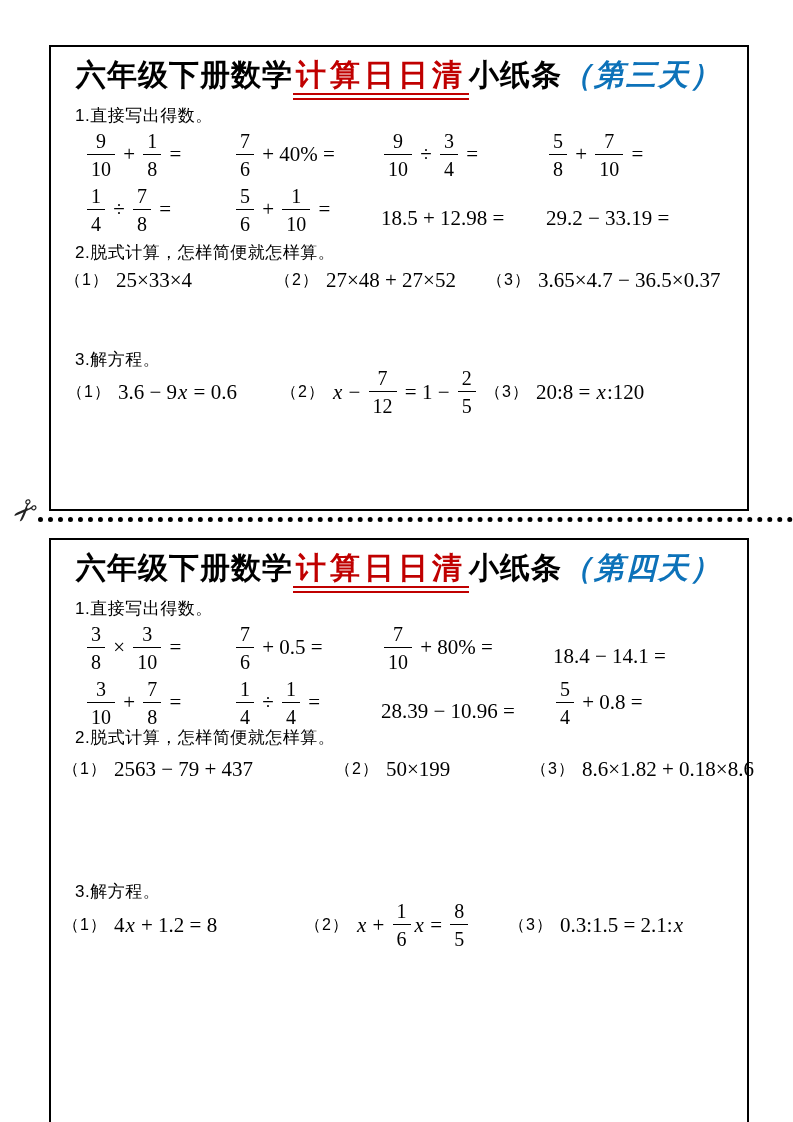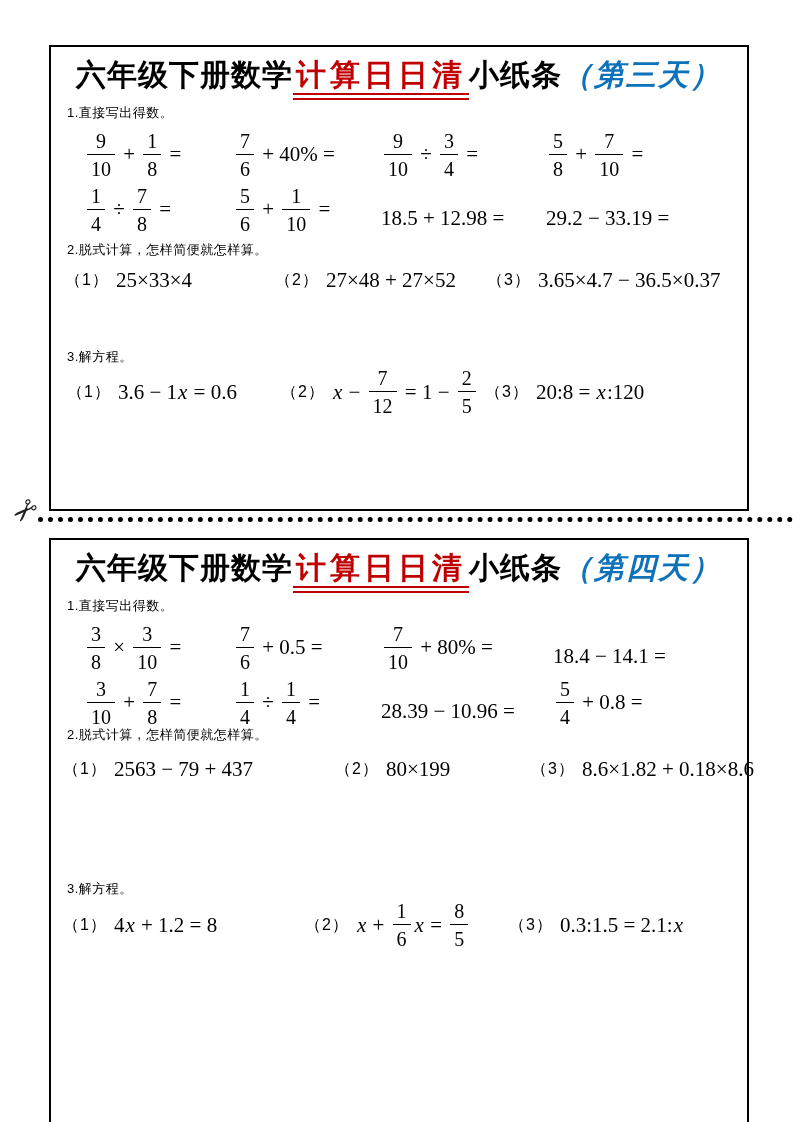--- a/index.html
+++ b/index.html
@@ -10,21 +10,21 @@
   .sheet{position:absolute;left:49px;width:700px;border:2px solid #000;background:#fff}
   #sheet0{top:45px;height:466px}
   #sheet1{top:538px;height:670px}
 
   .title{position:absolute;top:8px;left:0;width:100%;text-align:center;
          font-weight:bold;font-size:30px;letter-spacing:1px;white-space:nowrap}
   .title .red{color:#c00000;letter-spacing:4px;border-bottom:7px double #c00000;padding:0 3px 2px}
   .title .day{color:#0d72b9;font-family:Liberation Sans, sans-serif;
               font-style:italic;letter-spacing:2px;font-weight:600}
 
-  .heading{position:absolute;left:16px;font-size:13px;letter-spacing:.5px}
+  .heading{position:absolute;left:24px;font-size:17px;letter-spacing:.5px}
   #t0h1,#t1h1{top:57px}
   #t0h2{top:194px}
   #t0h3{top:301px}
   #t1h2{top:186px}
   #t1h3{top:340px}
 
   .oral{position:absolute;left:0;top:80px;width:100%}
   .orow{position:relative;height:55px;width:100%}
   .cell{position:absolute;top:0;height:55px;display:flex;align-items:center}
   .cell.textonly{align-items:flex-end;padding-bottom:6px}
@@ -115,21 +115,21 @@
       </div>
       <div class="nitem">
         <span class="nlabel">（3）</span>
         <span class="expr"><span class="tx">3.65×4.7 − 36.5×0.37</span></span>
       </div>
     </div>
   <div class="heading" id="t0h3">3.解方程。</div>
   <div class="nrow" id="t0s3">
       <div class="nitem">
         <span class="nlabel">（1）</span>
-        <span class="expr"><span class="tx">3.6 − 1</span><span class="var">x</span><span class="tx"> = 0.6</span></span>
+        <span class="expr"><span class="tx">3.6 − 9</span><span class="var">x</span><span class="tx"> = 0.6</span></span>
       </div>
       <div class="nitem">
         <span class="nlabel">（2）</span>
         <span class="expr"><span class="var">x</span><span class="tx"> − </span><span class="frac"><span class="n">7</span><span class="d">12</span></span><span class="tx"> = 1 − </span><span class="frac"><span class="n">2</span><span class="d">5</span></span></span>
       </div>
       <div class="nitem">
         <span class="nlabel">（3）</span>
         <span class="expr"><span class="tx">20:8 = </span><span class="var">x</span><span class="tx">:120</span></span>
       </div>
     </div>
@@ -172,21 +172,21 @@
       </div>
     </div>
   <div class="heading" id="t1h2">2.脱式计算，怎样简便就怎样算。</div>
   <div class="nrow" id="t1s2">
       <div class="nitem">
         <span class="nlabel">（1）</span>
         <span class="expr"><span class="tx">2563 − 79 + 437</span></span>
       </div>
       <div class="nitem">
         <span class="nlabel">（2）</span>
-        <span class="expr"><span class="tx">80×199</span></span>
+        <span class="expr"><span class="tx">50×199</span></span>
       </div>
       <div class="nitem">
         <span class="nlabel">（3）</span>
         <span class="expr"><span class="tx">8.6×1.82 + 0.18×8.6</span></span>
       </div>
     </div>
   <div class="heading" id="t1h3">3.解方程。</div>
   <div class="nrow" id="t1s3">
       <div class="nitem">
         <span class="nlabel">（1）</span>

